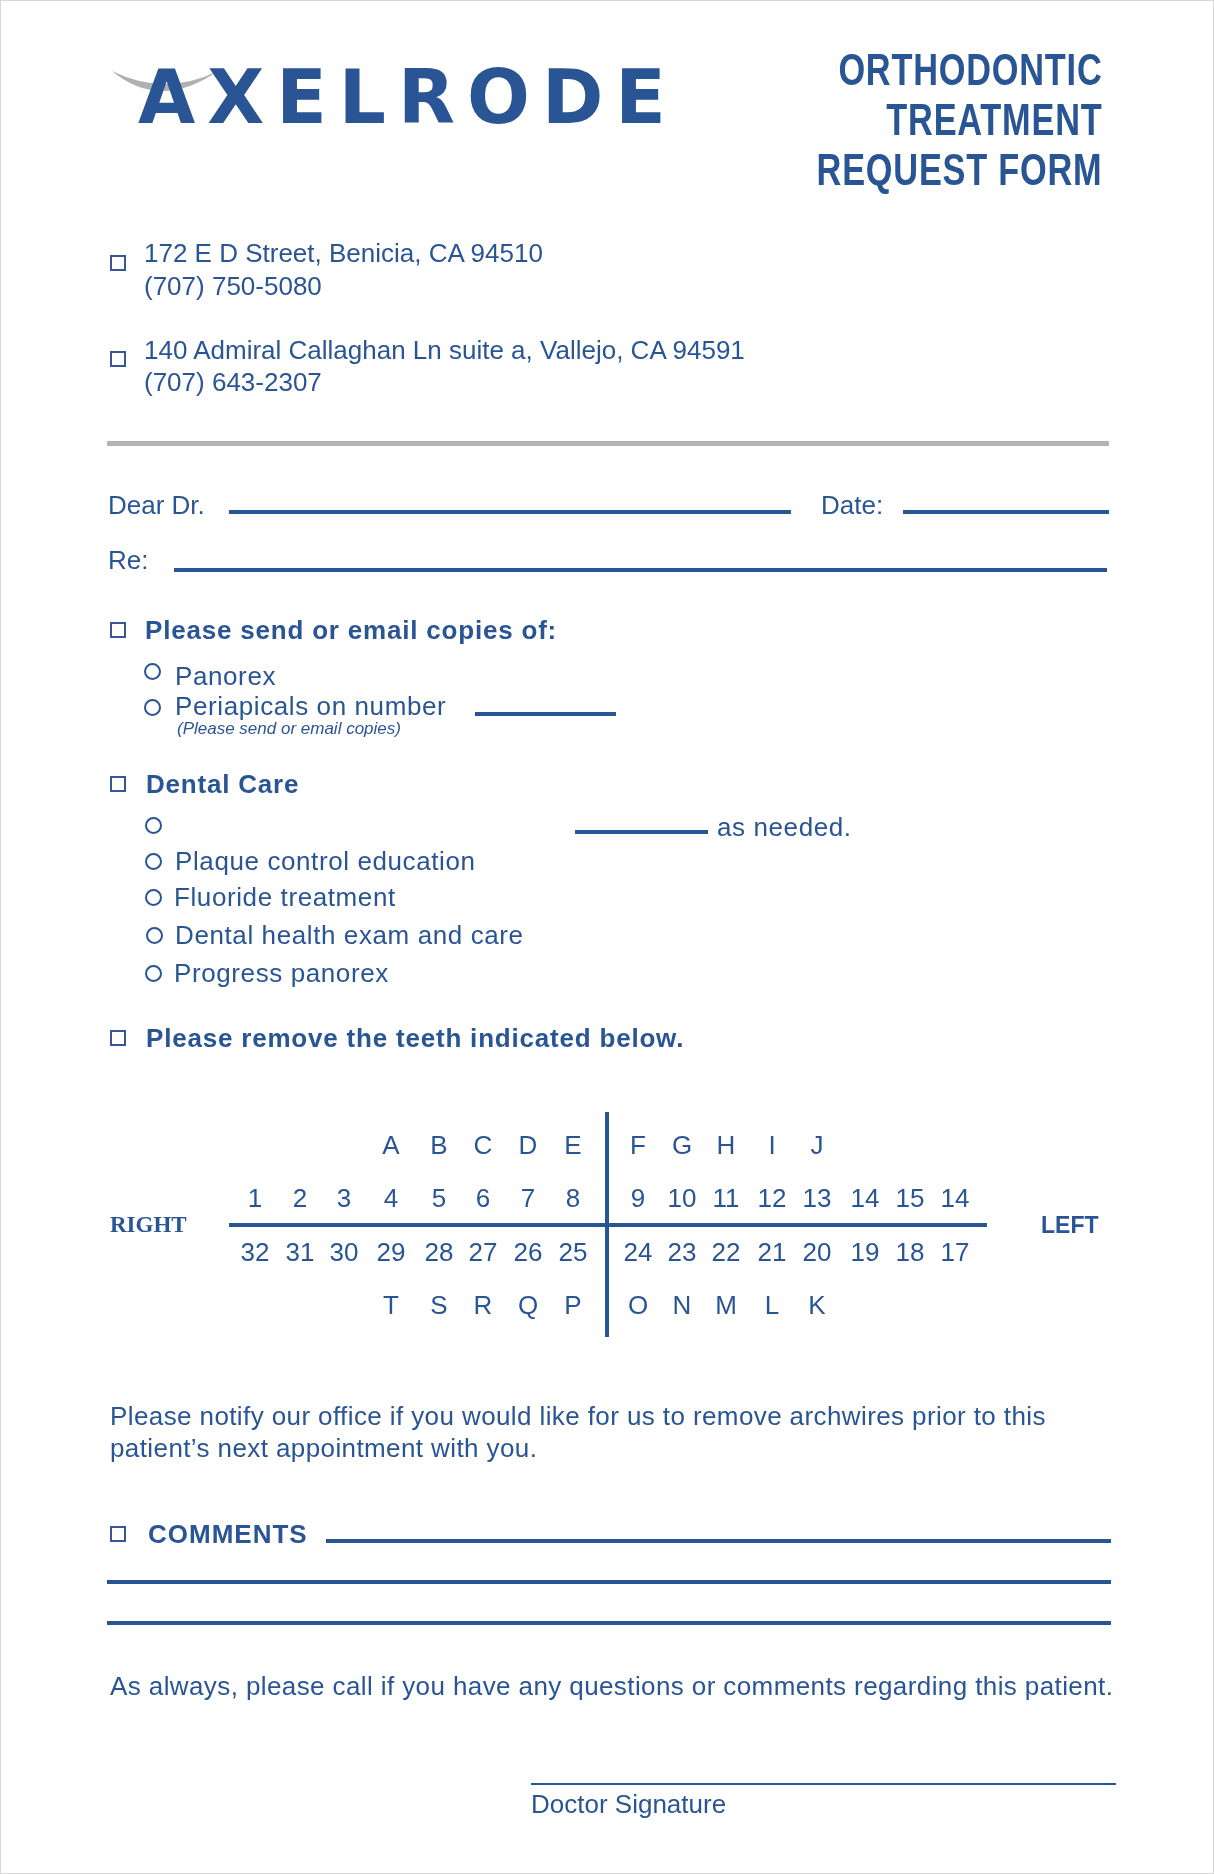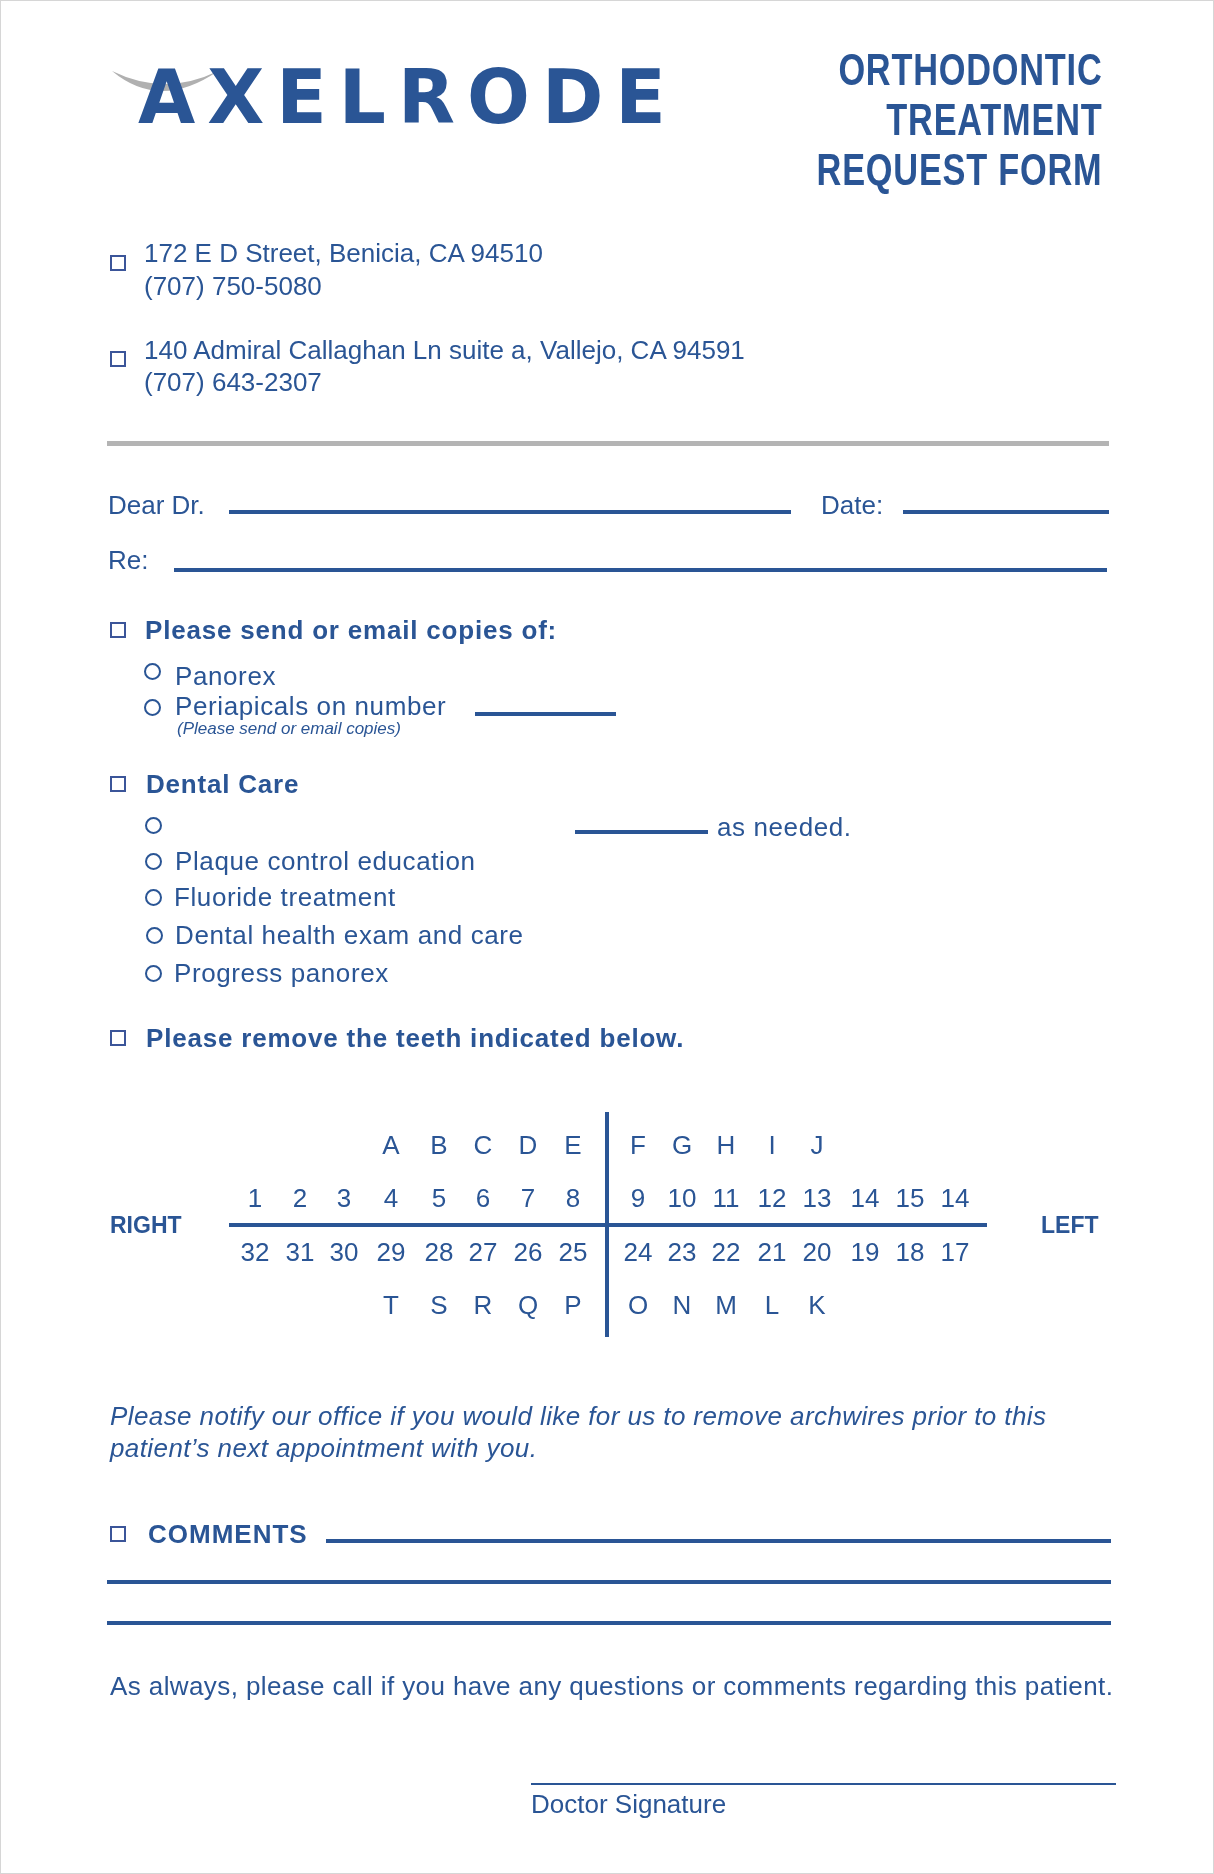--- a/index.html
+++ b/index.html
@@ -102,21 +102,21 @@
 
   <div class="radio" style="left:145px; top:926px;"></div>
   <div class="txt" style="left:174px; top:918px; letter-spacing:0.6px;">Dental health exam and care</div>
 
   <div class="radio" style="left:144px; top:964px;"></div>
   <div class="txt" style="left:173px; top:956px; letter-spacing:0.6px;">Progress panorex</div>
 
   <div class="checkbox" style="left:109px; top:1029px;"></div>
   <div class="txt bold" style="left:145px; top:1021px; letter-spacing:0.8px;text-align:center;">Please remove the teeth indicated below.</div>
 
-  <div class="side" style="left:109px; top:1211px;">RIGHT</div>
+  <div class="side" style="left:109px; top:1211px;font-family:Liberation Serif, serif;">RIGHT</div>
   <div class="side" style="left:1040px; top:1211px;">LEFT</div>
 
   <div class="abs" style="left:604px; top:1111px; width:4px; height:225px; background:#2a5595;"></div>
   <div class="abs" style="left:228px; top:1222px; width:758px; height:4px; background:#2a5595;"></div>
 
   <div id="tooth-chart">
       <div class="tooth" style="left: 368px; top: 1129px;">A</div>
       <div class="tooth" style="left: 416px; top: 1129px;">B</div>
       <div class="tooth" style="left: 460px; top: 1129px;">C</div>
       <div class="tooth" style="left: 505px; top: 1129px;">D</div>
@@ -163,21 +163,21 @@
       <div class="tooth" style="left: 460px; top: 1289px;">R</div>
       <div class="tooth" style="left: 505px; top: 1289px;">Q</div>
       <div class="tooth" style="left: 550px; top: 1289px;">P</div>
       <div class="tooth" style="left: 615px; top: 1289px;">O</div>
       <div class="tooth" style="left: 659px; top: 1289px;">N</div>
       <div class="tooth" style="left: 703px; top: 1289px;">M</div>
       <div class="tooth" style="left: 749px; top: 1289px;">L</div>
       <div class="tooth" style="left: 794px; top: 1289px;">K</div>
     </div>
 
-  <div class="para" style="top:1399px;font-style:italic;">Please notify our office if you would like for us to remove archwires prior to this patient’s next appointment with you.</div>
+  <div class="para" style="top:1399px;">Please notify our office if you would like for us to remove archwires prior to this patient’s next appointment with you.</div>
 
   <div class="checkbox" style="left:109px; top:1525px;"></div>
   <div class="txt bold" style="left:147px; top:1517px; letter-spacing:1px;">COMMENTS</div>
   <div class="line" style="left:325px; top:1538px; width:785px;"></div>
   <div class="line" style="left:106px; top:1579px; width:1004px;"></div>
   <div class="line" style="left:106px; top:1620px; width:1004px;"></div>
 
   <div class="para" style="top:1669px; width:1012px;">As always, please call if you have any questions or comments regarding this patient.</div>
 
   <div class="sig-line"></div>

